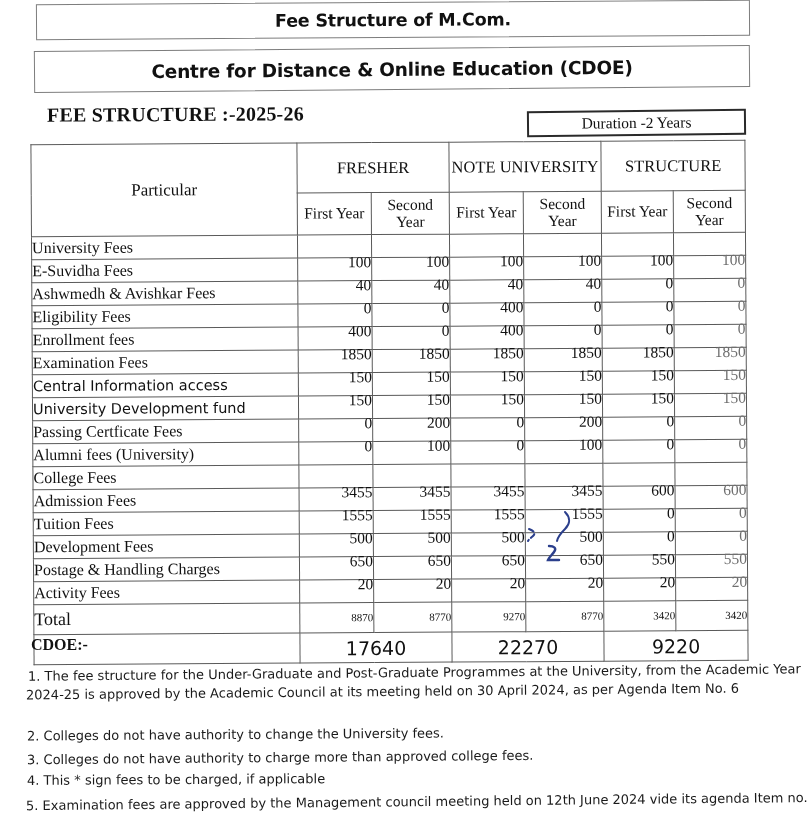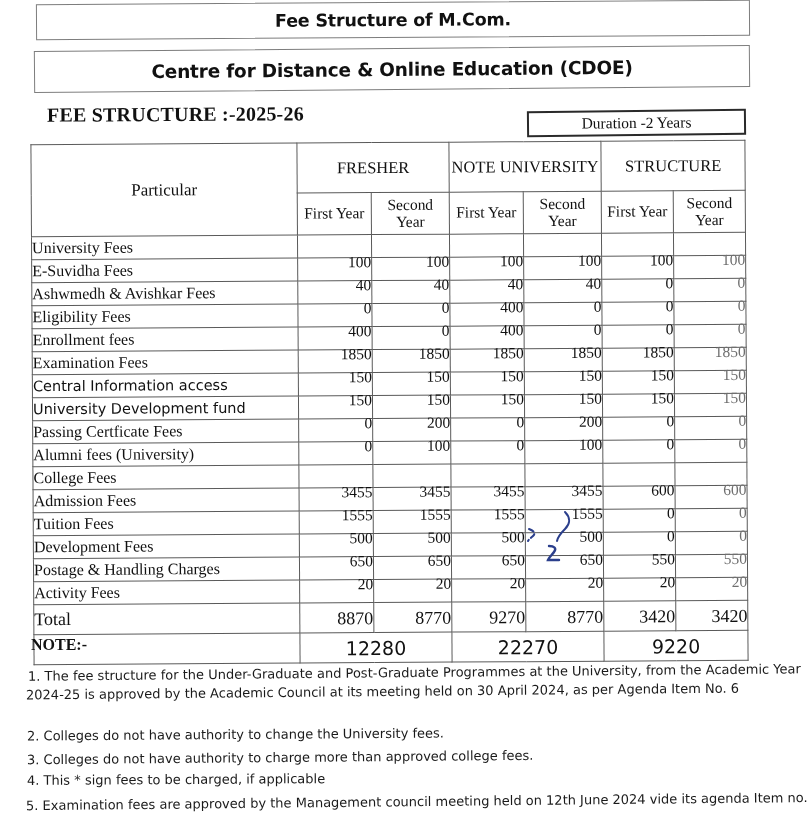--- a/index.html
+++ b/index.html
@@ -90,21 +90,21 @@
   
   .num{
     height:23px;
     text-align:right;
     padding-right:5px;
     font-size:15.5px;
     vertical-align:middle;
     line-height:1;
   }
   .num.faint{color:#6f6f6f;}
-  .num.bold{font-weight:bold;font-size:18px;}
+  .num.bold{font-weight:bold;font-size:11px;}
   .num.empty{}
 
   
   .lift{position:relative;top:-7px;}
 
   .total-lbl{font-weight:bold;font-size:18px;}
 
   .grand{
     text-align:center;
     font-family:"DejaVu Sans", sans-serif;
@@ -333,32 +333,32 @@
       <td class="lbl total-lbl" style="height:26px">Total</td>
       <td class="num bold" style="height:26px">8870</td>
       <td class="num bold" style="height:26px">8770</td>
       <td class="num bold" style="height:30px">9270</td>
       <td class="num bold" style="height:26px">8770</td>
       <td class="num bold" style="height:26px">3420</td>
       <td class="num bold" style="height:26px">3420</td>
     </tr>
     <tr>
       <td class="nb"></td>
-      <td class="grand" colspan="2">12280</td>
+      <td class="grand" colspan="2">17640</td>
       <td class="grand" colspan="2">22270</td>
       <td class="grand" colspan="2">9220</td>
     </tr>
   </tfoot>
 </table>
 
 <svg id="pen-mark" viewBox="0 0 70 68">
   <path d="M42 4 C48 10, 47 16, 42 21 C38 25, 35 28, 34 33" stroke="#2b3f8c" stroke-width="2" fill="none" stroke-linecap="round"></path>
   <path d="M6 21 C11 23, 13 25, 10 28 C8 30, 6 31, 5 33" stroke="#2b3f8c" stroke-width="2" fill="none" stroke-linecap="round" stroke-dasharray="5 3"></path>
   <path d="M26 38 C31 38, 34 40, 31 44 C29 47, 26 49, 25 52 L36 52" stroke="#2b3f8c" stroke-width="2.4" fill="none" stroke-linecap="round"></path>
 </svg>
 
-<div id="note-heading">NOTE:-</div>
+<div id="note-heading">CDOE:-</div>
 <div class="note" id="note1a">1. The fee structure for the Under-Graduate and Post-Graduate Programmes at the University, from the Academic Year</div>
 <div class="note" id="note1b">2024-25  is approved by the Academic  Council at its meeting held on 30 April 2024, as per Agenda Item No. 6</div>
 <div class="note" id="note2">2. Colleges do not have authority to change the University fees.</div>
 <div class="note" id="note3">3. Colleges do not have authority to charge more than approved college fees.</div>
 <div class="note" id="note4">4. This * sign fees to be charged, if applicable</div>
 <div class="note" id="note5">5. Examination fees are approved by the Management council meeting held on 12th June 2024 vide its agenda Item no. 7.</div>
 
 </body></html>

